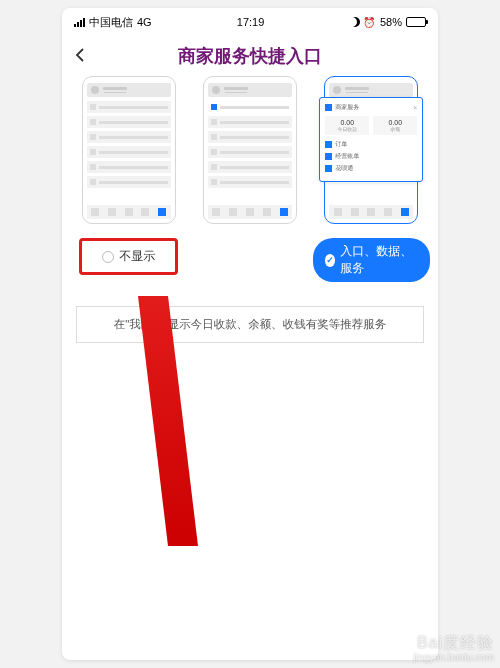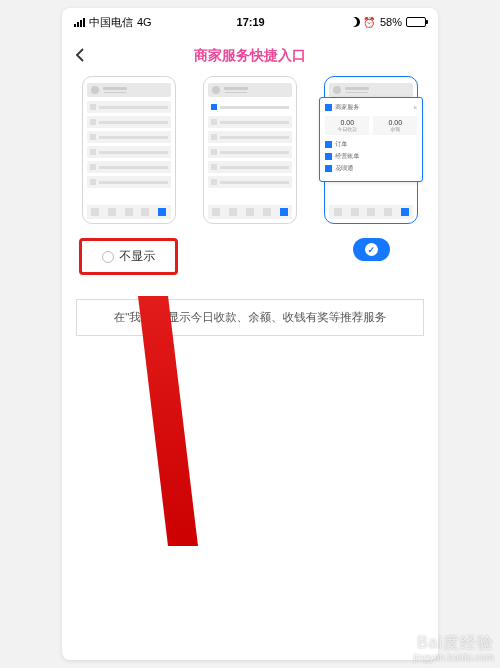--- a/index.html
+++ b/index.html
@@ -54,21 +54,21 @@
     position: relative;
     border-bottom: 0px solid #eee;
   }
   .back-btn {
     position: absolute;
     left: 10px;
     font-size: 22px;
     color: #333;
     cursor: pointer;
   }
-  .nav-title { font-size: 14px; font-weight: 600; color: #ec4899; }
+  .nav-title { font-size: 18px; font-weight: 600; color: #701a75; }
 
   .subtitle {
     text-align: center;
     font-size: 14px;
     color: #333;
     margin-top: 32px;
     margin-bottom: 24px;
   }
 
   .options-row {
@@ -238,21 +238,21 @@
     <div class="status-left">
       <span class="signal-bars">
           <span></span>
           <span></span>
           <span></span>
           <span></span>
         </span>
       <span>中国电信</span>
       <span>4G</span>
     </div>
-    <div style="font-weight:700">17:19</div>
+    <div style="font-weight:400">17:19</div>
     <div class="status-right">
       <span class="moon-icon"></span>
       <span class="alarm-icon">⏰</span>
       <span>58%</span>
       <span class="battery"><span class="battery-fill"></span></span>
     </div>
   </div>
 
   <div class="nav-bar">
     <div class="back-btn">
@@ -392,20 +392,21 @@
             <span></span>
             <span></span>
             <span></span>
             <span></span>
             <span class="active"></span>
           </div>
       </div>
       <div class="radio-row">
         <div class="radio-pill selected">
           <span class="check">✓</span>
+          <span>入口、数据、服务</span>
         </div>
       </div>
     </div>
 
   </div>
 
   <div class="info-box">在"我的"中显示今日收款、余额、收钱有奖等推荐服务</div>
 
 </div>
 

